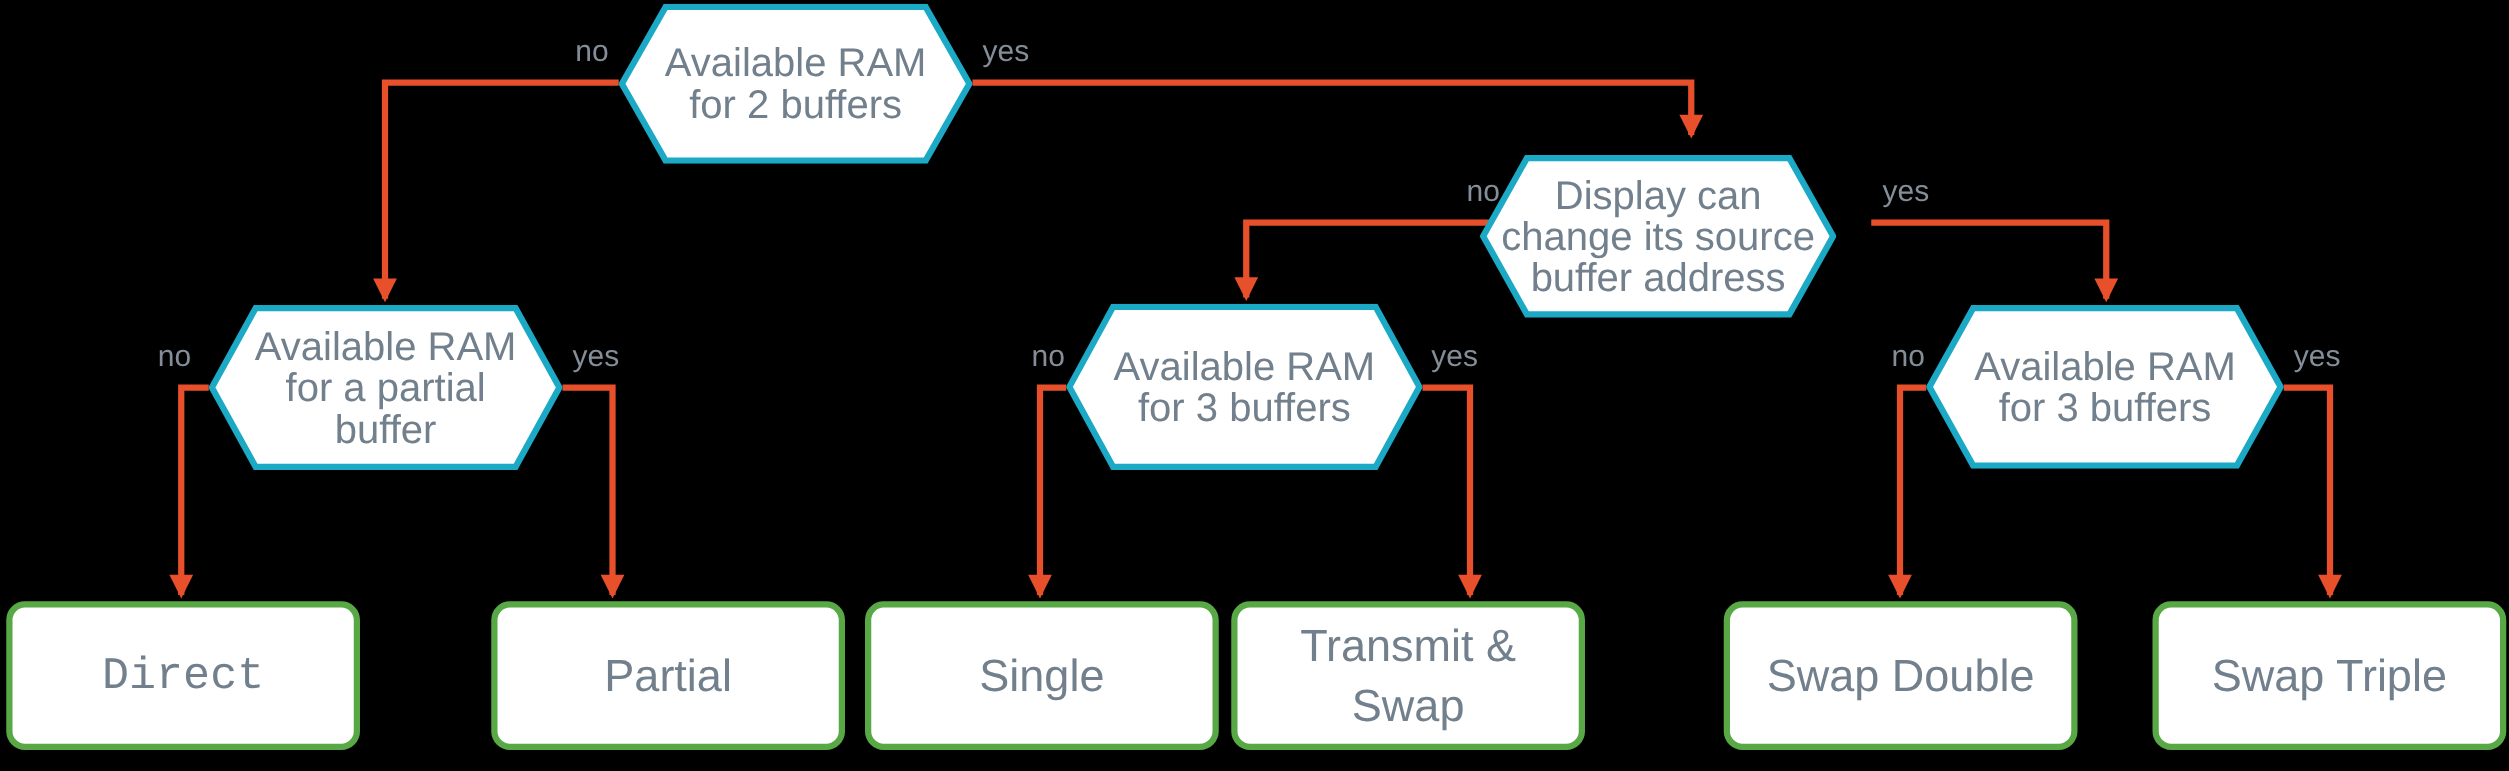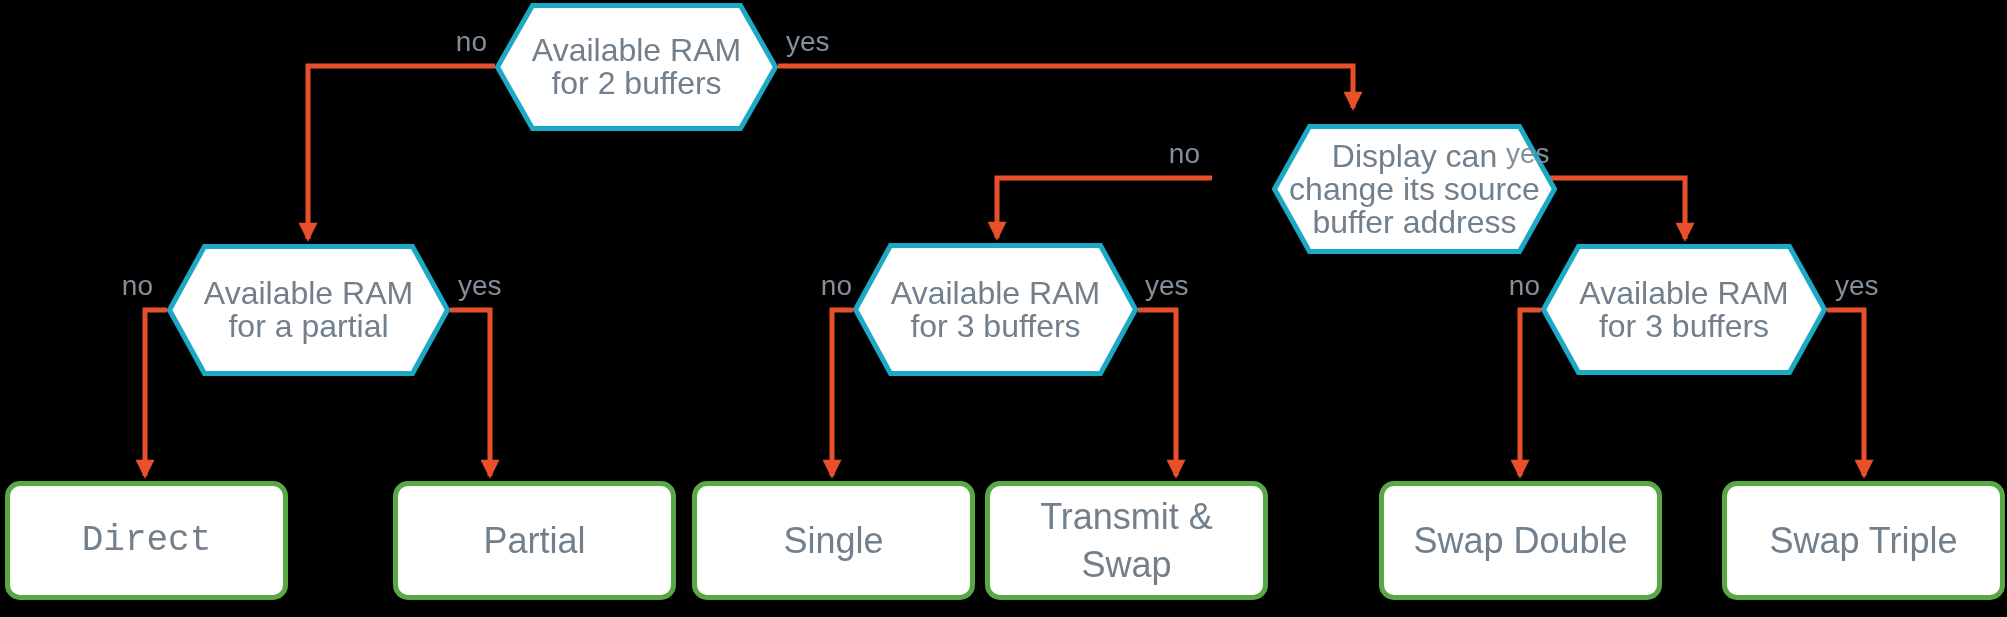--- a/index.html
+++ b/index.html
@@ -65,21 +65,21 @@
     display: flex;
     align-items: center;
     justify-content: center;
     text-align: center;
     font-size: 36px;
     line-height: 48px;
     color: var(--node-text, #71808C);
   }
   .edge-label {
     position: absolute;
-    font-size: 28px;
+    font-size: 24px;
     line-height: 28px;
     color: var(--edge-label-text, #848E99);
     white-space: nowrap;
   }
   .edge-label.no { width: 100px; text-align: right; }
 </style>
 </head>
 <body>
 
 <div class="canvas">
@@ -112,24 +112,25 @@
     </div>
   </div>
 
   <div class="hex" style="left:167px; top:244px; width:283px; height:132px;">
     <svg class="hex-shape" viewBox="0 0 283 132">
       <polygon points="2.5,66 37.5,2.5 245.5,2.5 280.5,66 245.5,129.5 37.5,129.5"></polygon>
     </svg>
     <div class="hex-label">
       <div>Available RAM</div>
       <div>for a partial</div>
+      <div>buffer</div>
     </div>
   </div>
 
-  <div class="hex" style="left:1272px; top:113px; width:285px; height:152px;">
+  <div class="hex" style="left:1184px; top:113px; width:285px; height:152px;">
     <svg class="hex-shape" viewBox="0 0 285 130">
       <polygon points="2.5,65 37.5,2.5 247.5,2.5 282.5,65 247.5,127.5 37.5,127.5"></polygon>
     </svg>
     <div class="hex-label">
       <div>Display can</div>
       <div>change its source</div>
       <div>buffer address</div>
     </div>
   </div>
 

